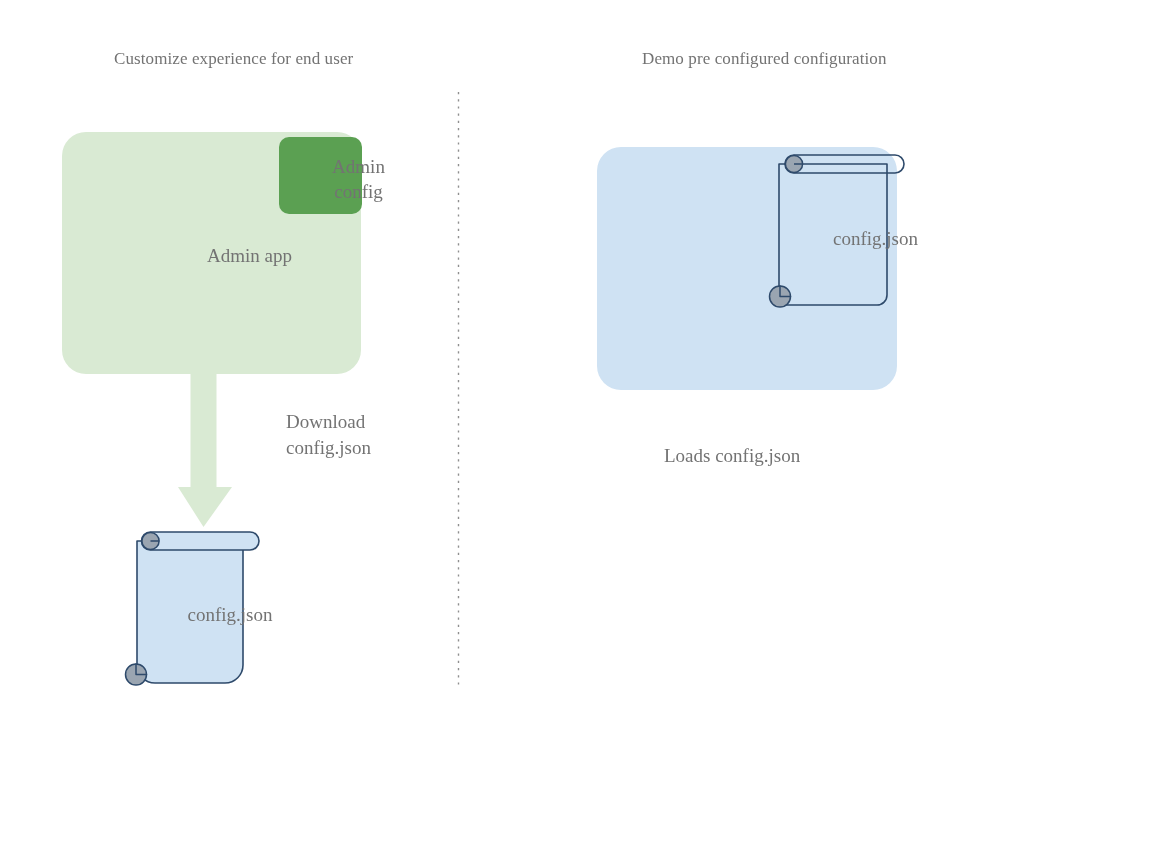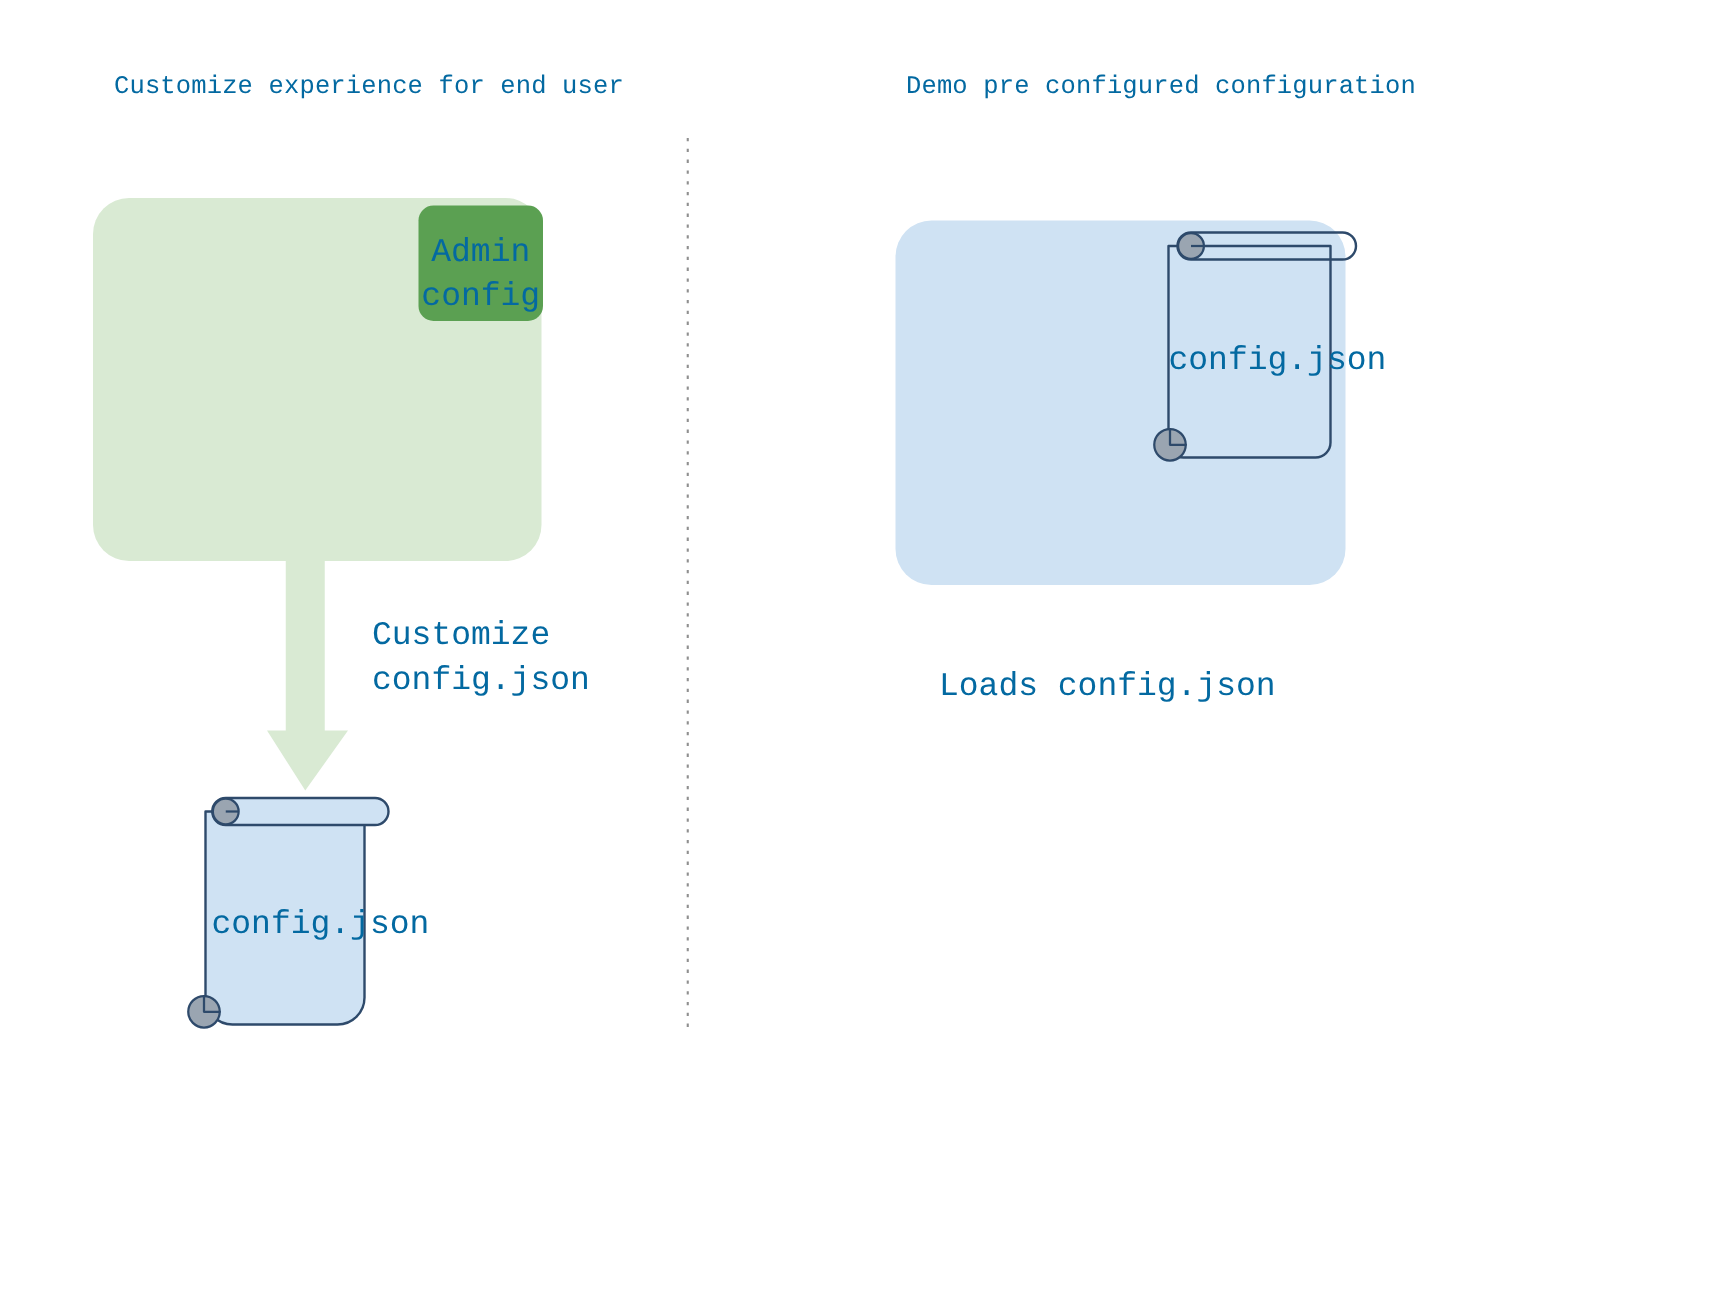--- a/index.html
+++ b/index.html
@@ -22,35 +22,36 @@
     width: 1152px;
     height: 864px;
   }
   svg.canvas {
     pointer-events: none;
   }
   .lbl {
     position: absolute;
     white-space: pre;
     line-height: 1.28;
-    color: #0369a1;
-    font-family: Liberation Mono, monospace;
+    color: #737373;
+    font-family: Liberation Serif, serif;
+    margin-left: 38px;
   }
 
   
   .title {
     font-size: 17px;
     letter-spacing: 0.1px;
   }
   #title-left  { left: 76px;  top: 48px; }
   #title-right { left: 604px; top: 48px; }
 
   
   .shape-label {
-    font-size: 22px;
+    font-size: 19px;
     text-align: center;
   }
   #admin-panel-label {
     left: 279px; top: 154px;
     width: 83px;
     line-height: 1.33;
     text-align: center;
   }
   #admin-app-label {
     left: 62px; top: 244px;
@@ -161,22 +162,23 @@
 </svg>
 
 <div class="canvas">
 
   <div class="lbl title" id="title-left">Customize experience for end user</div>
 
   <div class="lbl title" id="title-right">Demo pre configured configuration</div>
 
   <div class="lbl shape-label" id="admin-panel-label"><span>Admin</span><br><span>config</span></div>
 
+  <div class="lbl shape-label" id="admin-app-label">Admin app</div>
 
-  <div class="lbl shape-label" id="arrow-label"><span>Customize</span><br><span>config.json</span></div>
+  <div class="lbl shape-label" id="arrow-label"><span>Download</span><br><span>config.json</span></div>
 
   <div class="lbl shape-label" id="config-left-label">config.json</div>
 
 
   <div class="lbl shape-label" id="config-right-label">config.json</div>
 
   <div class="lbl shape-label" id="loads-label">Loads config.json</div>
 </div>
 
 </body></html>

